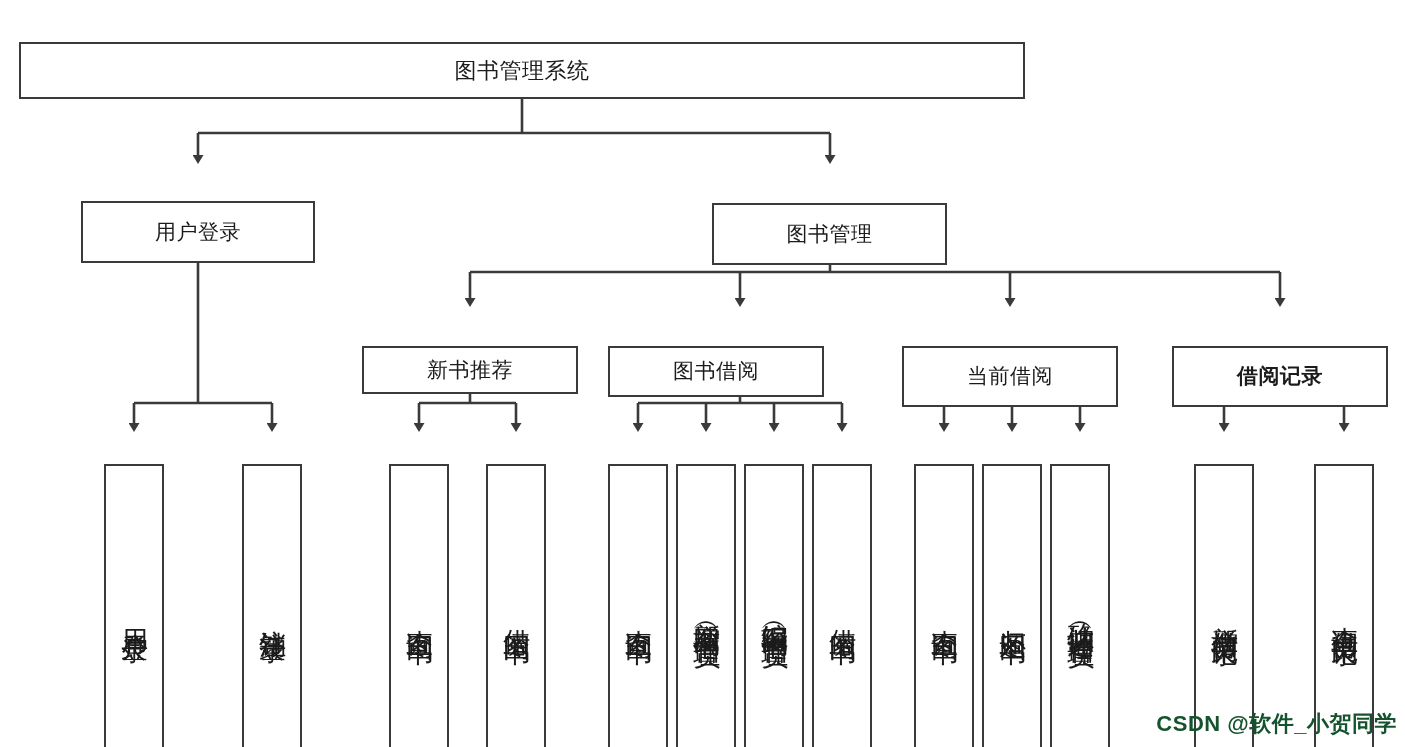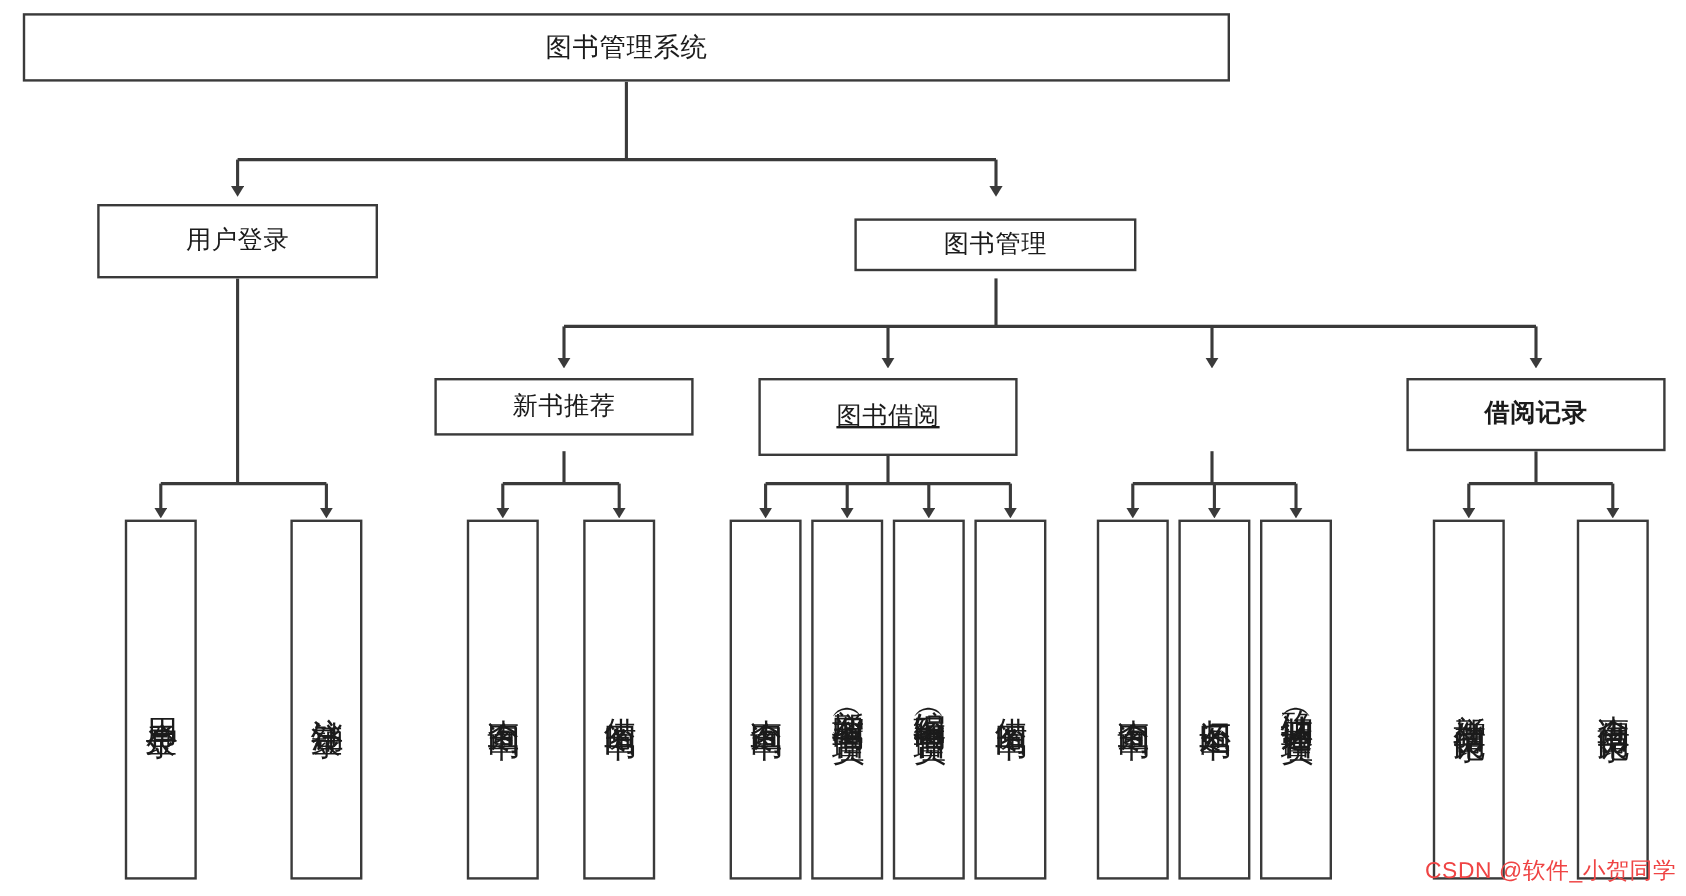--- a/index.html
+++ b/index.html
@@ -28,20 +28,21 @@
   .node {
     position: absolute;
     box-sizing: border-box;
     background: #ffffff;
     border: 2px solid #3a3a3a;
     display: flex;
     align-items: center;
     justify-content: center;
     color: #1b1b1b;
     z-index: 2;
+    margin-top: 31px;
   }
   .node .lbl {
     display: block;
     text-align: center;
     line-height: 1.18;
     letter-spacing: 0.5px;
   }
   .node.horiz .lbl {
     font-size: 21px;
     white-space: nowrap;
@@ -59,25 +60,26 @@
     text-orientation: upright;
     font-size: 27px;
     line-height: 1.02;
     letter-spacing: 3px;
     white-space: nowrap;
   }
   #watermark {
     position: absolute;
     right: 8px;
     bottom: 8px;
-    font-size: 19px;
-    color: #ef4444;
+    font-size: 22px;
+    color: #14532d;
     z-index: 3;
     white-space: nowrap;
     letter-spacing: 0.5px;
+    font-weight: bold;
   }
 </style>
 </head>
 <body>
 
 <div id="canvas">
 
   <svg id="wires" viewBox="0 0 1405 747" xmlns="http://www.w3.org/2000/svg">
     <defs>
       <marker id="arrow" markerWidth="9" markerHeight="11" refX="1" refY="5.5" orient="auto" markerUnits="userSpaceOnUse">
@@ -128,29 +130,32 @@
     </g>
   </svg>
 
   <div class="node root horiz" style="left:19px; top:11px; width:1006px; height:57px;">
     <span class="lbl">图书管理系统</span>
   </div>
 
   <div class="node horiz" style="left:81px; top:170px; width:234px; height:62px;">
     <span class="lbl">用户登录</span>
   </div>
-  <div class="node horiz" style="left:712px; top:182px; width:235px; height:44px;">
+  <div class="node horiz" style="left:712px; top:172px; width:235px; height:62px;">
     <span class="lbl">图书管理</span>
   </div>
 
   <div class="node horiz" style="left:362px; top:315px; width:216px; height:48px;">
     <span class="lbl">新书推荐</span>
   </div>
-  <div class="node horiz" style="left:632px; top:315px; width:216px; height:65px;text-decoration:underline;">
+  <div class="node horiz" style="left:608px; top:315px; width:216px; height:51px;">
     <span class="lbl">图书借阅</span>
+  </div>
+  <div class="node horiz" style="left:902px; top:315px; width:216px; height:61px;">
+    <span class="lbl">当前借阅</span>
   </div>
   <div class="node horiz" style="left:1172px; top:315px; width:216px; height:61px;font-weight:bold;">
     <span class="lbl">借阅记录</span>
   </div>
 
   <div class="node vert" style="left:104px; top:433px; width:60px; height:300px;">
     <span class="lbl">用户登录</span>
   </div>
   <div class="node vert" style="left:242px; top:433px; width:60px; height:300px;">
     <span class="lbl">注销登录</span>

